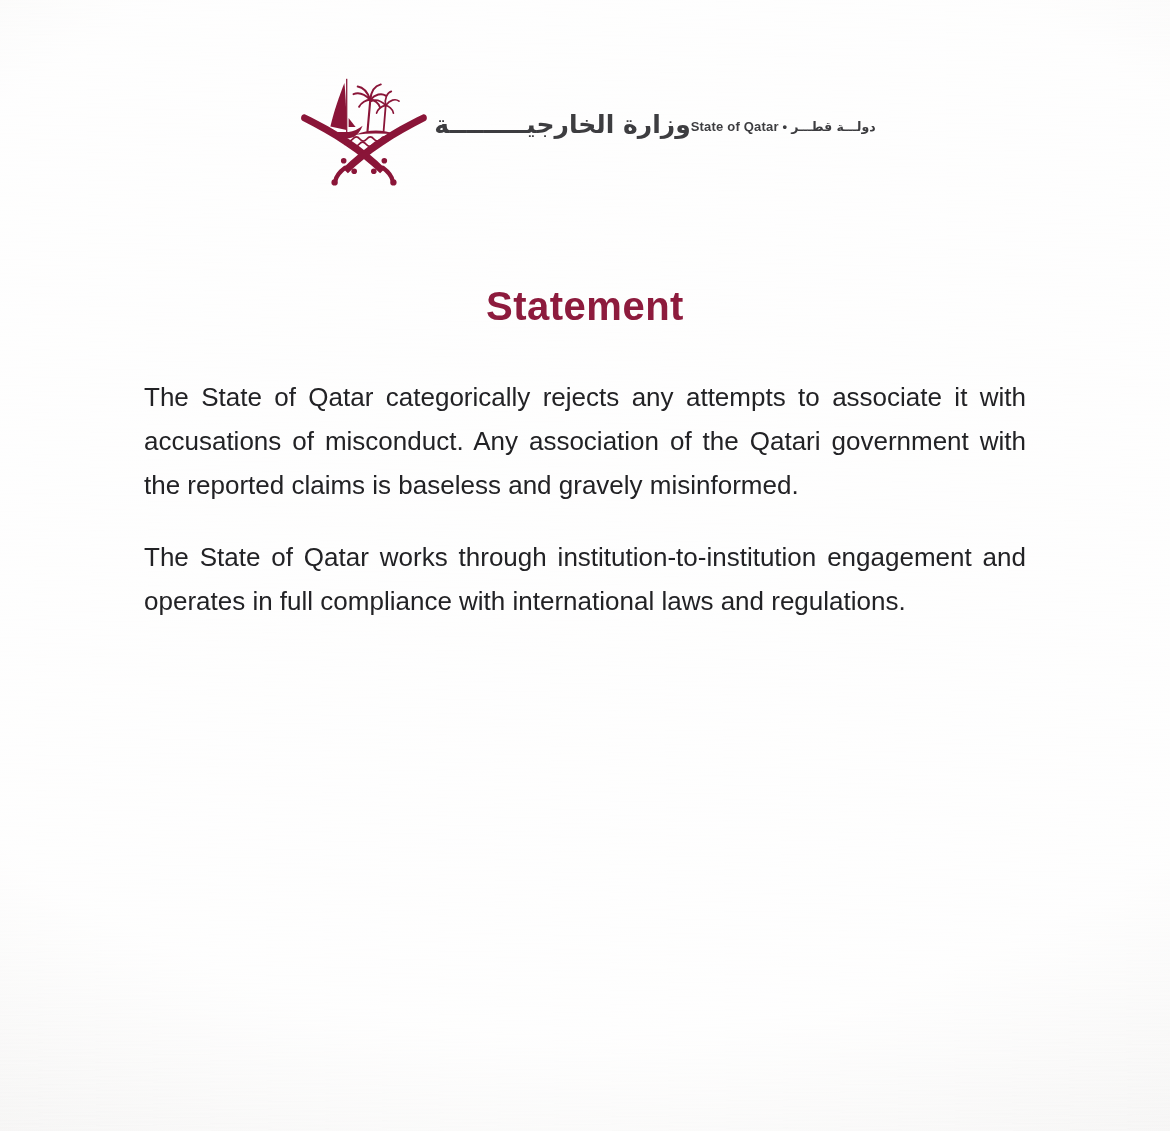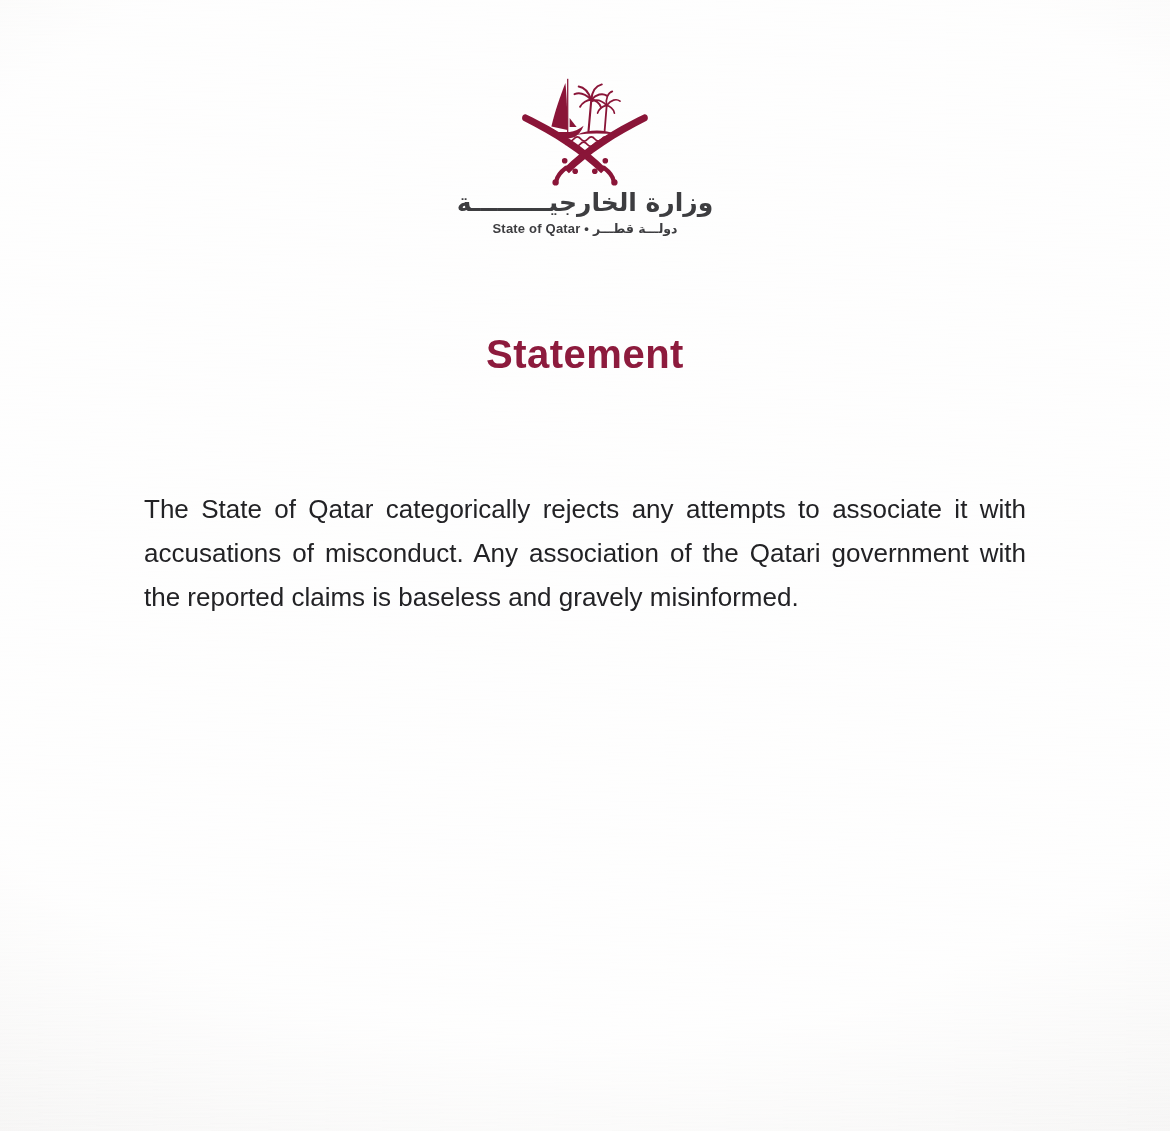--- a/index.html
+++ b/index.html
@@ -25,21 +25,21 @@
         rgba(140,140,150,0.03) 0px, rgba(255,255,255,0) 3px,
         rgba(140,140,150,0.02) 6px, rgba(255,255,255,0) 9px);
     display: flex;
     flex-direction: column;
     align-items: center;
   }
 
   .logo-block {
     margin-top: 62px;
     display: flex;
-    flex-direction: column;
+    flex-direction: row;
     align-items: center;
   }
 
   .emblem-svg {
     display: block;
     width: 140px;
     height: 126px;
   }
 
   .arabic-title {
@@ -77,21 +77,21 @@
   .statement-heading {
     margin-top: 96px;
     font-size: 40px;
     font-weight: 800;
     color: #8d1b3d;
     letter-spacing: 0.5px;
     text-align: right;
   }
 
   .body-text {
-    margin-top: 110px;
+    margin-top: 46px;
     width: 882px;
   }
 
   .body-text p {
     font-size: 26px;
     line-height: 44px;
     color: #222225;
     text-align: justify;
     text-justify: inter-word;
     font-weight: 400;
@@ -158,15 +158,16 @@
     <div class="arabic-title">وزارة الخارجيـــــــــة</div>
 
 
     <div class="state-line"><span class="en">State of Qatar</span>&nbsp;<span>•</span>&nbsp;<span class="ar">دولـــة قطـــر</span></div>
   </div>
 
   <div class="statement-heading">Statement</div>
 
   <div class="body-text">
     <p>The State of Qatar categorically rejects any attempts to associate it with accusations of misconduct. Any association of the Qatari government with the reported claims is baseless and gravely misinformed.</p>
+    <p>The State of Qatar works through institution-to-institution engagement and operates in full compliance with international laws and regulations.</p>
   </div>
 
 </div>
 
 </body></html>

